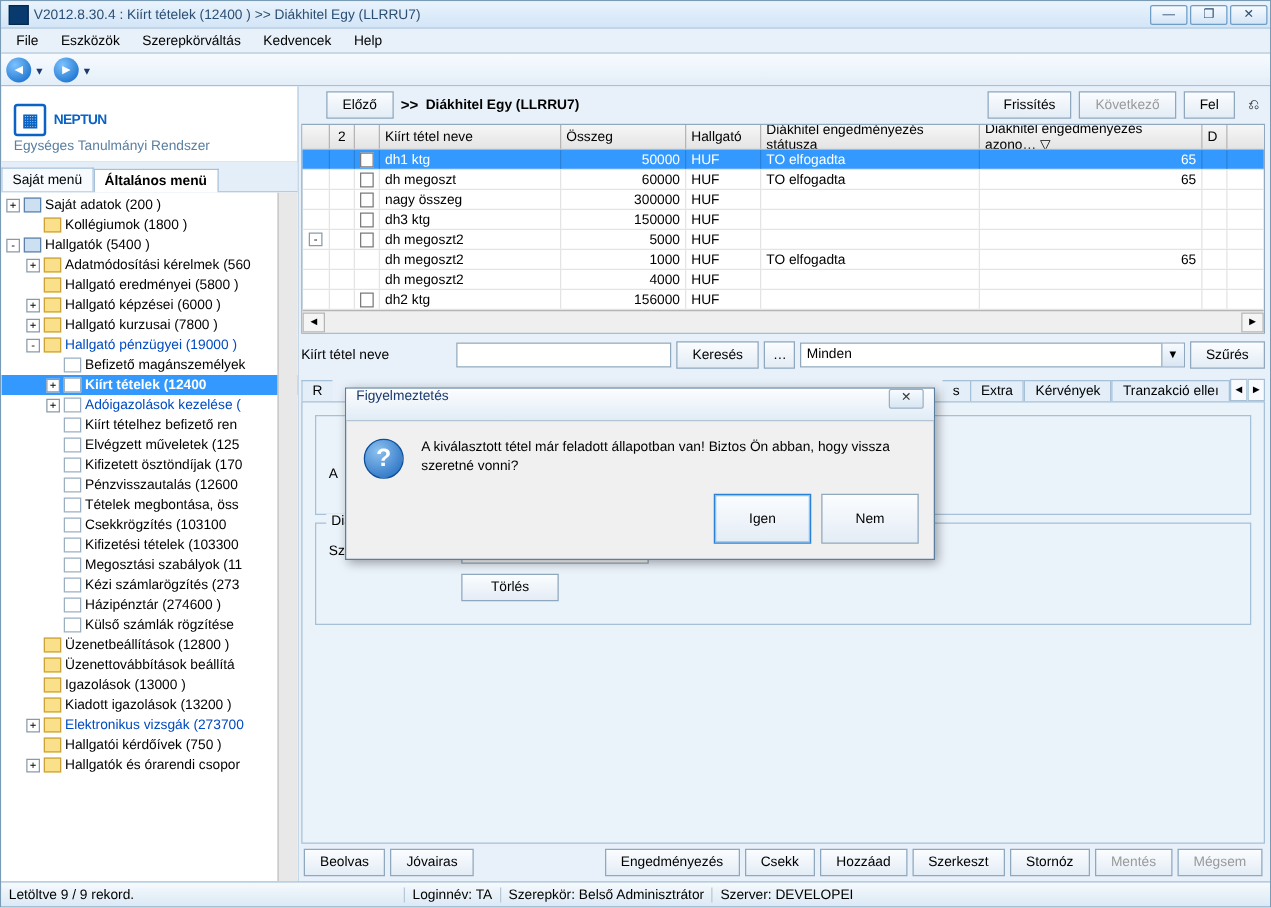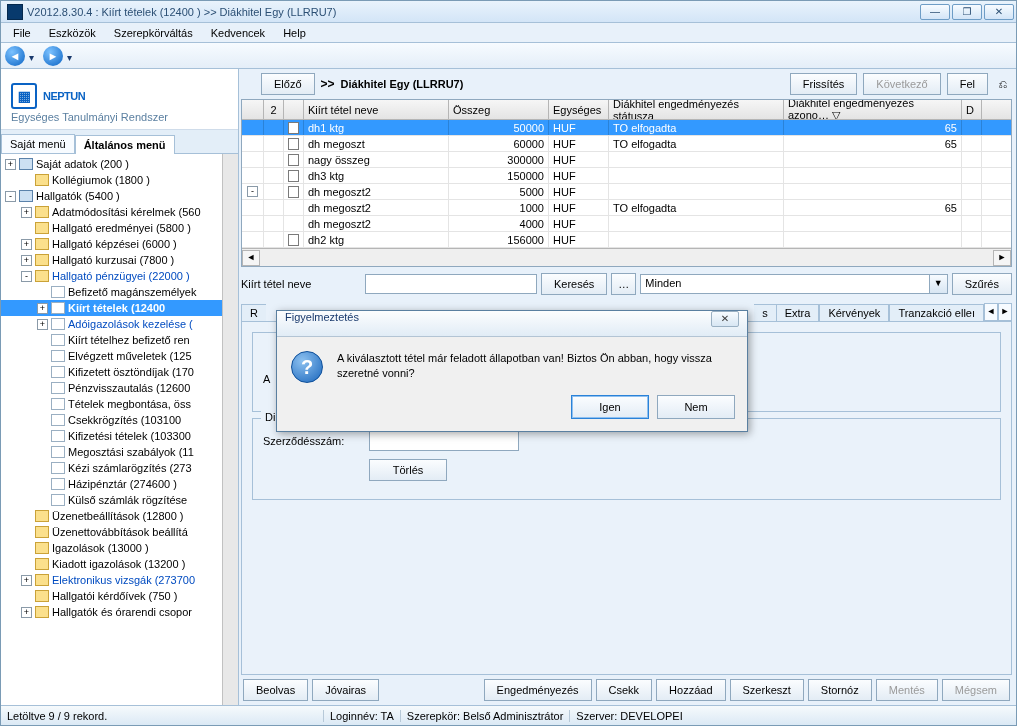--- a/index.html
+++ b/index.html
@@ -119,21 +119,21 @@
 
 .modal-mask { position: absolute; inset: 0; pointer-events: none; }
 .modal { position: absolute; left: 275px; top: 309px; width: 472px; border: 1px solid #5a7fa0; background: #f0f0f0; box-shadow: 2px 2px 8px rgba(0,0,0,0.35); pointer-events: auto; }
 .modal-title { height: 26px; background: linear-gradient(#fcfdfe,#e1ecf6); display: flex; align-items: flex-start; padding: 0 8px; border-bottom: 1px solid #b3c4d4; }
 .modal-title .mt-text { flex: 1; color: #1a3a6d; }
 .modal-close { width: 28px; height: 16px; border: 1px solid #9ab0c3; border-radius: 2px; background: linear-gradient(#f7fbff,#d8e6f3); text-align: center; font-size: 10px; line-height: 13px; color: #3a3a3a; }
 .modal-body { display: flex; padding: 14px 14px 8px; gap: 14px; }
 .modal-icon { width: 32px; height: 32px; border-radius: 50%; background: radial-gradient(circle at 35% 30%, #8dc1f0, #1a66bc); color: #fff; font-size: 20px; font-weight: bold; display: flex; align-items: center; justify-content: center; border: 1px solid #0d4f9a; flex-shrink: 0; }
 .modal-msg { line-height: 1.4; }
 .modal-btns { display: flex; justify-content: flex-end; gap: 8px; padding: 4px 12px 12px; }
-.modal-btn { width: 78px; height: 24px; border: 1px solid #8fa8be; background: linear-gradient(#fbfdff,#e3ecf5); display: flex; align-items: center; justify-content: center; }
+.modal-btn { width: 78px; height: 40px; border: 1px solid #8fa8be; background: linear-gradient(#fbfdff,#e3ecf5); display: flex; align-items: center; justify-content: center; }
 .modal-btn.default { border: 1px solid #2a82d8; box-shadow: inset 0 0 0 1px #8fc0f0; }
 
 </style>
 </head>
 <body>
 
 <div class="window">
 
   <div class="titlebar">
     <div class="title-icon"></div>
@@ -215,21 +215,21 @@
           <div class="tree-row">
             <span class="tree-ind" style="width: 20px;"></span>
             <span class="tree-exp">+</span>
             <span class="tree-icon ic-folder"></span>
             <span class="tree-label">Hallgató kurzusai (7800  )</span>
           </div>
           <div class="tree-row">
             <span class="tree-ind" style="width: 20px;"></span>
             <span class="tree-exp">-</span>
             <span class="tree-icon ic-folder"></span>
-            <span class="tree-label blue">Hallgató pénzügyei (22000  )</span>
+            <span class="tree-label blue">Hallgató pénzügyei (19000  )</span>
           </div>
           <div class="tree-row">
             <span class="tree-ind" style="width: 36px;"></span>
             <span style="display: inline-block; width: 13px;"></span>
             <span class="tree-icon ic-file"></span>
             <span class="tree-label">Befizető magánszemélyek</span>
           </div>
           <div class="tree-row sel">
             <span class="tree-ind" style="width: 36px;"></span>
             <span class="tree-exp">+</span>
@@ -367,21 +367,21 @@
         <div class="pin-icon">⎌</div>
       </div>
 
       <div class="grid-wrap">
         <div class="grid-head">
           <div class="gh c-exp"></div>
           <div class="gh c-idx">2</div>
           <div class="gh c-chk"></div>
           <div class="gh c-name">Kiírt tétel neve</div>
           <div class="gh c-amt">Összeg</div>
-          <div class="gh c-cur">Egységes</div>
+          <div class="gh c-cur">Hallgató</div>
           <div class="gh c-stat">Diákhitel engedményezés státusza</div>
           <div class="gh c-id2">Diákhitel engedményezés azono…  ▽</div>
           <div class="gh c-d">D</div>
         </div>
         <div class="grid-rows" id="grid-rows">
             <div class="gr sel">
               <div class="gc c-exp">
                 <span></span>
               </div>
               <div class="gc c-idx"></div>

